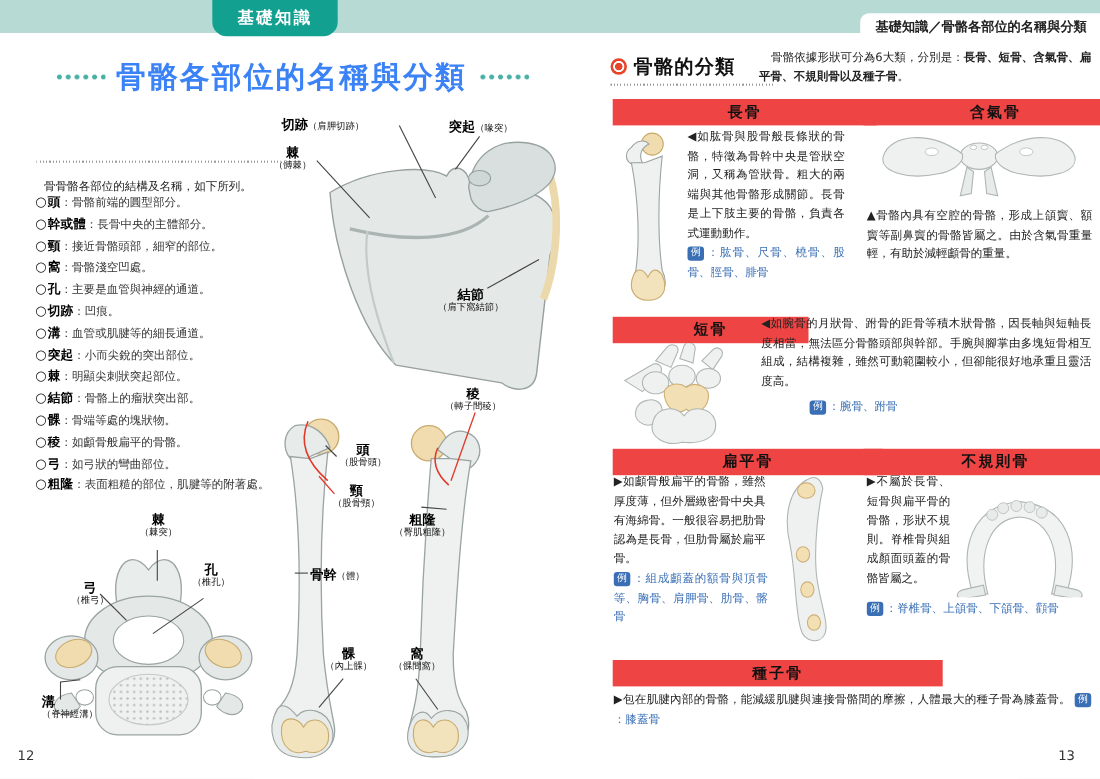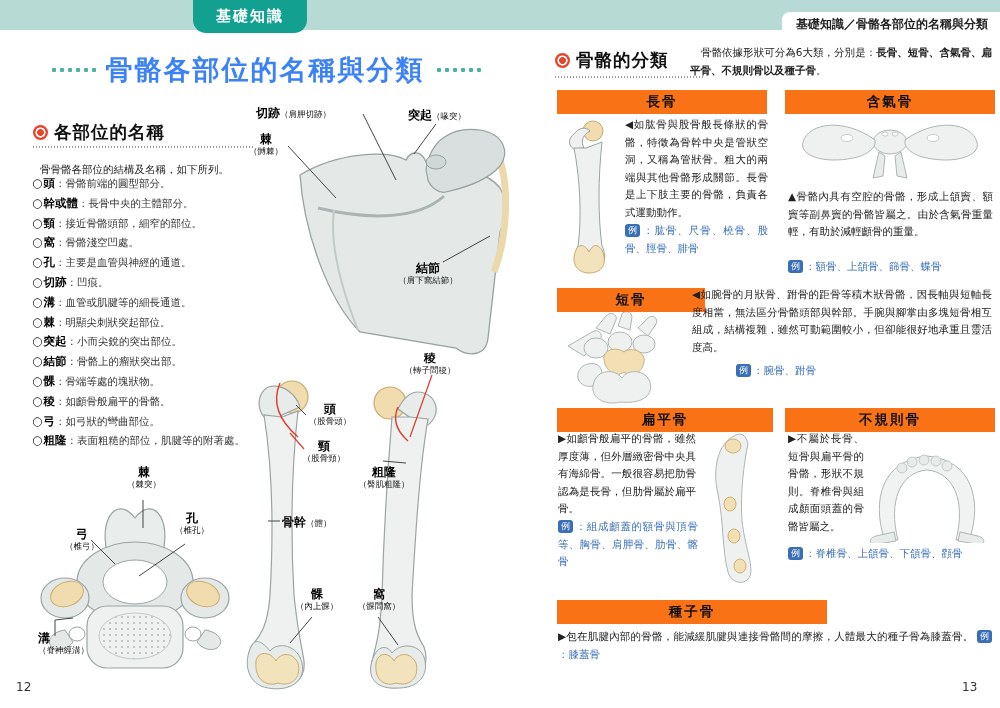--- a/index.html
+++ b/index.html
@@ -37,22 +37,22 @@
   .term-row b{font-size:11.5px;color:#000;}
 
   
   .lbl{position:absolute;text-align:center;line-height:1.15;color:#000;}
   .lbl b{font-size:12px;display:block;}
   .lbl small{font-size:8.5px;display:block;color:#111;}
   .lbl.inline b,.lbl.inline small{display:inline;}
   .illus{position:absolute;}
 
   
-  .cat-bar{position:absolute;background:#f97316;text-align:center;font-weight:bold;
-       font-size:13.5px;color:#111;padding:3px 0;letter-spacing:2px;}
+  .cat-bar{position:absolute;background:#ef4444;text-align:center;font-weight:bold;
+       font-size:13.5px;color:#111;padding:3px 15px;letter-spacing:2px;}
   .body-txt{position:absolute;font-size:10.5px;line-height:17.5px;color:#222;text-align:justify;margin:0;}
   .ex{color:#3a6fb5;}
   .ex-tag{display:inline-block;background:#3a6fb5;color:#fff;border-radius:3px;font-size:9px;
        padding:0 3px;line-height:13px;vertical-align:1px;margin-right:2px;}
   .page-num{position:absolute;font-size:12px;color:#333;}
 </style>
 </head>
 <body>
 
 <div id="spread">
@@ -60,38 +60,34 @@
   <div class="top-bar"></div>
   <div class="tab">基礎知識</div>
   <div class="breadcrumb-box">基礎知識／骨骼各部位的名稱與分類</div>
 
   <div class="main-title">
     <span class="dotline"></span>
     <h1>骨骼各部位的名稱與分類</h1>
     <span class="dotline"></span>
   </div>
 
-  <div class="sec-head" style="left:33px;top:120px;">
-    <span class="red-dot"></span>
-    <h2>各部位的名稱</h2>
-  </div>
   <div class="dotted-rule" style="left:33px;top:146px;width:222px;"></div>
 
   <p class="intro-left">骨骨骼各部位的結構及名稱，如下所列。</p>
 
   <div class="term-list">
     <div class="term-row"><span class="bullet">○</span><b>頭</b><span>：骨骼前端的圓型部分。</span></div>
     <div class="term-row"><span class="bullet">○</span><b>幹或體</b><span>：長骨中央的主體部分。</span></div>
     <div class="term-row"><span class="bullet">○</span><b>頸</b><span>：接近骨骼頭部，細窄的部位。</span></div>
     <div class="term-row"><span class="bullet">○</span><b>窩</b><span>：骨骼淺空凹處。</span></div>
     <div class="term-row"><span class="bullet">○</span><b>孔</b><span>：主要是血管與神經的通道。</span></div>
     <div class="term-row"><span class="bullet">○</span><b>切跡</b><span>：凹痕。</span></div>
     <div class="term-row"><span class="bullet">○</span><b>溝</b><span>：血管或肌腱等的細長通道。</span></div>
+    <div class="term-row"><span class="bullet">○</span><b>突起</b><span>：小而尖銳的突出部位。</span></div>
     <div class="term-row"><span class="bullet">○</span><b>棘</b><span>：明顯尖刺狀突起部位。</span></div>
-    <div class="term-row"><span class="bullet">○</span><b>突起</b><span>：小而尖銳的突出部位。</span></div>
     <div class="term-row"><span class="bullet">○</span><b>結節</b><span>：骨骼上的瘤狀突出部。</span></div>
     <div class="term-row"><span class="bullet">○</span><b>髁</b><span>：骨端等處的塊狀物。</span></div>
     <div class="term-row"><span class="bullet">○</span><b>稜</b><span>：如顱骨般扁平的骨骼。</span></div>
     <div class="term-row"><span class="bullet">○</span><b>弓</b><span>：如弓狀的彎曲部位。</span></div>
     <div class="term-row"><span class="bullet">○</span><b>粗隆</b><span>：表面粗糙的部位，肌腱等的附著處。</span></div>
   </div>
 
   <svg class="illus" style="left:238px;top:100px;" width="310" height="295" viewBox="0 0 310 295">
     <path d="M62,75 C100,52 150,50 168,60 C172,52 180,50 186,58 L194,74 C220,64 252,74 262,88 L268,100 C270,110 266,122 262,132 L250,238 C248,258 228,256 218,248 L122,232 C90,200 66,132 62,75 Z" fill="#e4e9e8" stroke="#97a19f" stroke-width="1.3"></path>
     <path d="M262,60 C272,92 268,140 256,172" fill="none" stroke="#ecd9ab" stroke-width="7"></path>
@@ -239,23 +235,20 @@
     <path d="M84,36 L78,62 L88,60 L90,40 Z" fill="#e7ebea" stroke="#aeb6b4" stroke-width="1"></path>
     <path d="M106,36 L112,62 L102,60 L100,40 Z" fill="#e7ebea" stroke="#aeb6b4" stroke-width="1"></path>
     <ellipse cx="52" cy="22" rx="6" ry="3.5" fill="#fff" stroke="#b9c0be" stroke-width="0.8"></ellipse>
     <ellipse cx="138" cy="22" rx="6" ry="3.5" fill="#fff" stroke="#b9c0be" stroke-width="0.8"></ellipse>
     <ellipse cx="90" cy="18" rx="3" ry="2" fill="#fff" stroke="#b9c0be" stroke-width="0.8"></ellipse>
     <ellipse cx="100" cy="18" rx="3" ry="2" fill="#fff" stroke="#b9c0be" stroke-width="0.8"></ellipse>
   </svg>
   <p class="body-txt" style="left:788px;top:188px;width:205px;">
     <span>▲</span><span>骨骼內具有空腔的骨骼，形成上頜竇、額竇等副鼻竇的骨骼皆屬之。由於含氣骨重量輕，有助於減輕顱骨的重量。</span>
   </p>
-  <p class="body-txt ex" style="left:788px;top:258px;width:205px;">
-    <span class="ex-tag">例</span><span>：額骨、上頜骨、篩骨、蝶骨</span>
-  </p>
 
   <div class="cat-bar" style="left:557px;top:288px;width:148px;">短骨</div>
   <svg class="illus" style="left:558px;top:312px;" width="132" height="92" viewBox="0 0 132 92">
     <path d="M10,34 L34,20 C40,16 46,22 42,28 L26,44 Z" fill="#eef1f0" stroke="#aeb6b4" stroke-width="1"></path>
     <path d="M38,16 L48,4 C52,-1 60,2 58,8 L52,22 Z" fill="#eef1f0" stroke="#aeb6b4" stroke-width="1"></path>
     <path d="M60,14 L64,2 C66,-2 74,-1 74,5 L72,18 Z" fill="#eef1f0" stroke="#aeb6b4" stroke-width="1"></path>
     <path d="M80,16 L90,6 C94,2 101,6 98,12 L90,24 Z" fill="#eef1f0" stroke="#aeb6b4" stroke-width="1"></path>
     <ellipse cx="38" cy="36" rx="12" ry="10" fill="#eef1f0" stroke="#aeb6b4" stroke-width="1"></ellipse>
     <ellipse cx="62" cy="30" rx="12" ry="10" fill="#eef1f0" stroke="#aeb6b4" stroke-width="1"></ellipse>
     <ellipse cx="86" cy="32" rx="11" ry="9" fill="#eef1f0" stroke="#aeb6b4" stroke-width="1"></ellipse>

